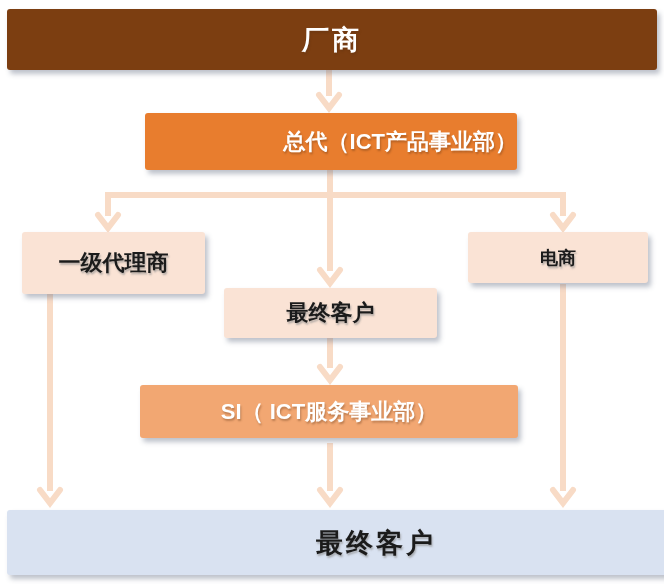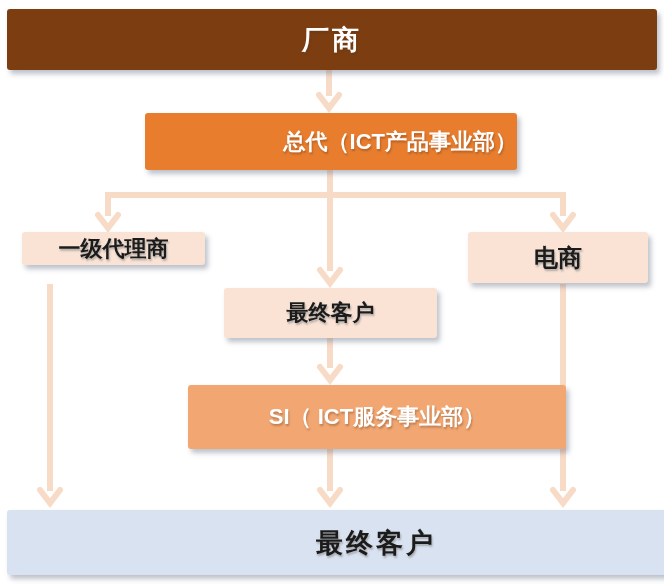--- a/index.html
+++ b/index.html
@@ -30,24 +30,24 @@
     display:flex;align-items:center;justify-content:center;
     border-radius:3px;
     box-shadow:3px 4px 5px rgba(110,120,140,0.45);
     font-weight:bold;
     white-space:nowrap;
   }
   .node.light-text{color:var(--text-light);text-shadow:1px 2px 2px rgba(90,50,20,0.35);}
   .node.dark-text{color:var(--text-dark);text-shadow:1px 2px 2px rgba(140,140,140,0.65);}
   .node-manufacturer{left:7px;top:9px;width:650px;height:61px;background:var(--manufacturer-bg);font-size:27px;letter-spacing:3px;}
   .node-general-agent{left:145px;top:113px;width:372px;height:57px;background:var(--general-agent-bg);font-size:22px;justify-content:flex-end;}
-  .node-tier1-agent{left:22px;top:232px;width:183px;height:33px;background:var(--light-node-bg);font-size:22px;}
-  .node-ecommerce{left:468px;top:232px;width:180px;height:51px;background:var(--light-node-bg);font-size:24px;}
+  .node-tier1-agent{left:22px;top:232px;width:183px;height:62px;background:var(--light-node-bg);font-size:22px;}
+  .node-ecommerce{left:468px;top:232px;width:180px;height:51px;background:var(--light-node-bg);font-size:18px;}
   .node-tier2-agent{left:224px;top:288px;width:213px;height:50px;background:var(--light-node-bg);font-size:22px;}
-  .node-si{left:140px;top:385px;width:378px;height:64px;background:var(--si-bg);font-size:22px;margin-left:48px;}
+  .node-si{left:140px;top:385px;width:378px;height:53px;background:var(--si-bg);font-size:22px;}
   .node-final-customer{left:7px;top:510px;width:650px;height:65px;background:var(--customer-bg);font-size:27px;letter-spacing:3px;padding-left:44px;}
 </style>
 </head>
 <body>
 
 <div class="canvas">
 
   <svg class="connectors" viewBox="0 0 664 584" xmlns="http://www.w3.org/2000/svg">
 
     <g>

